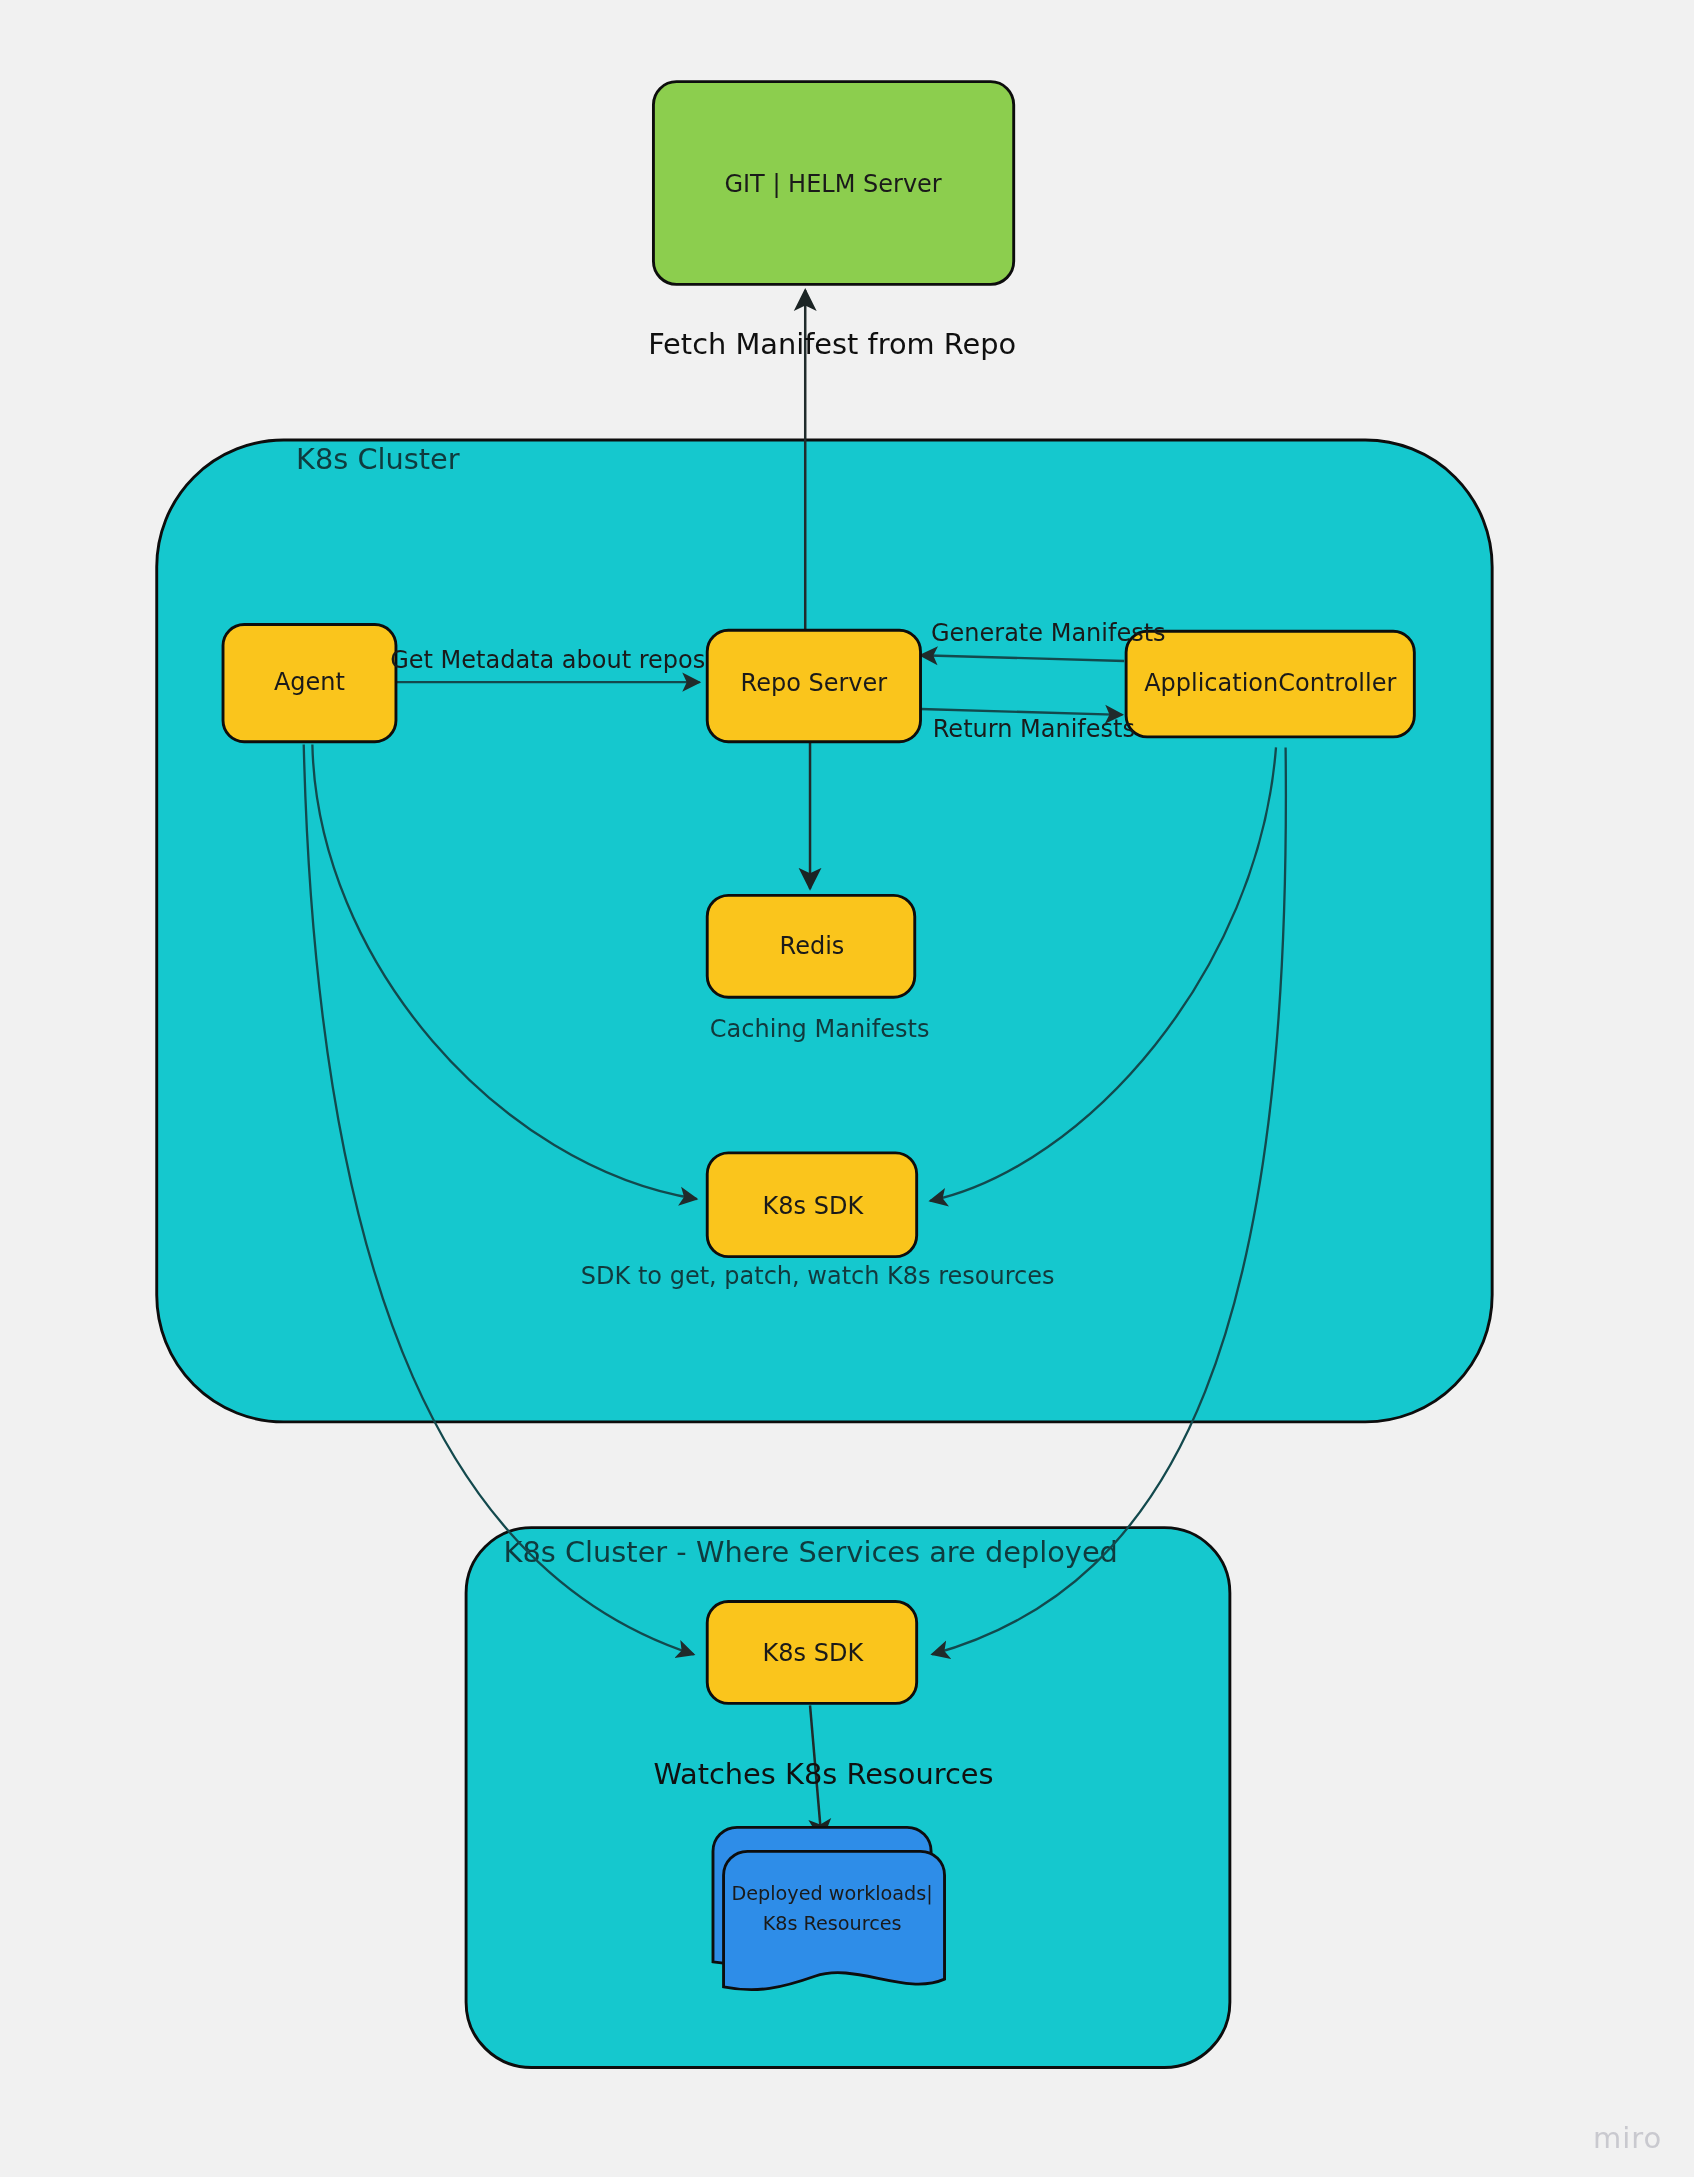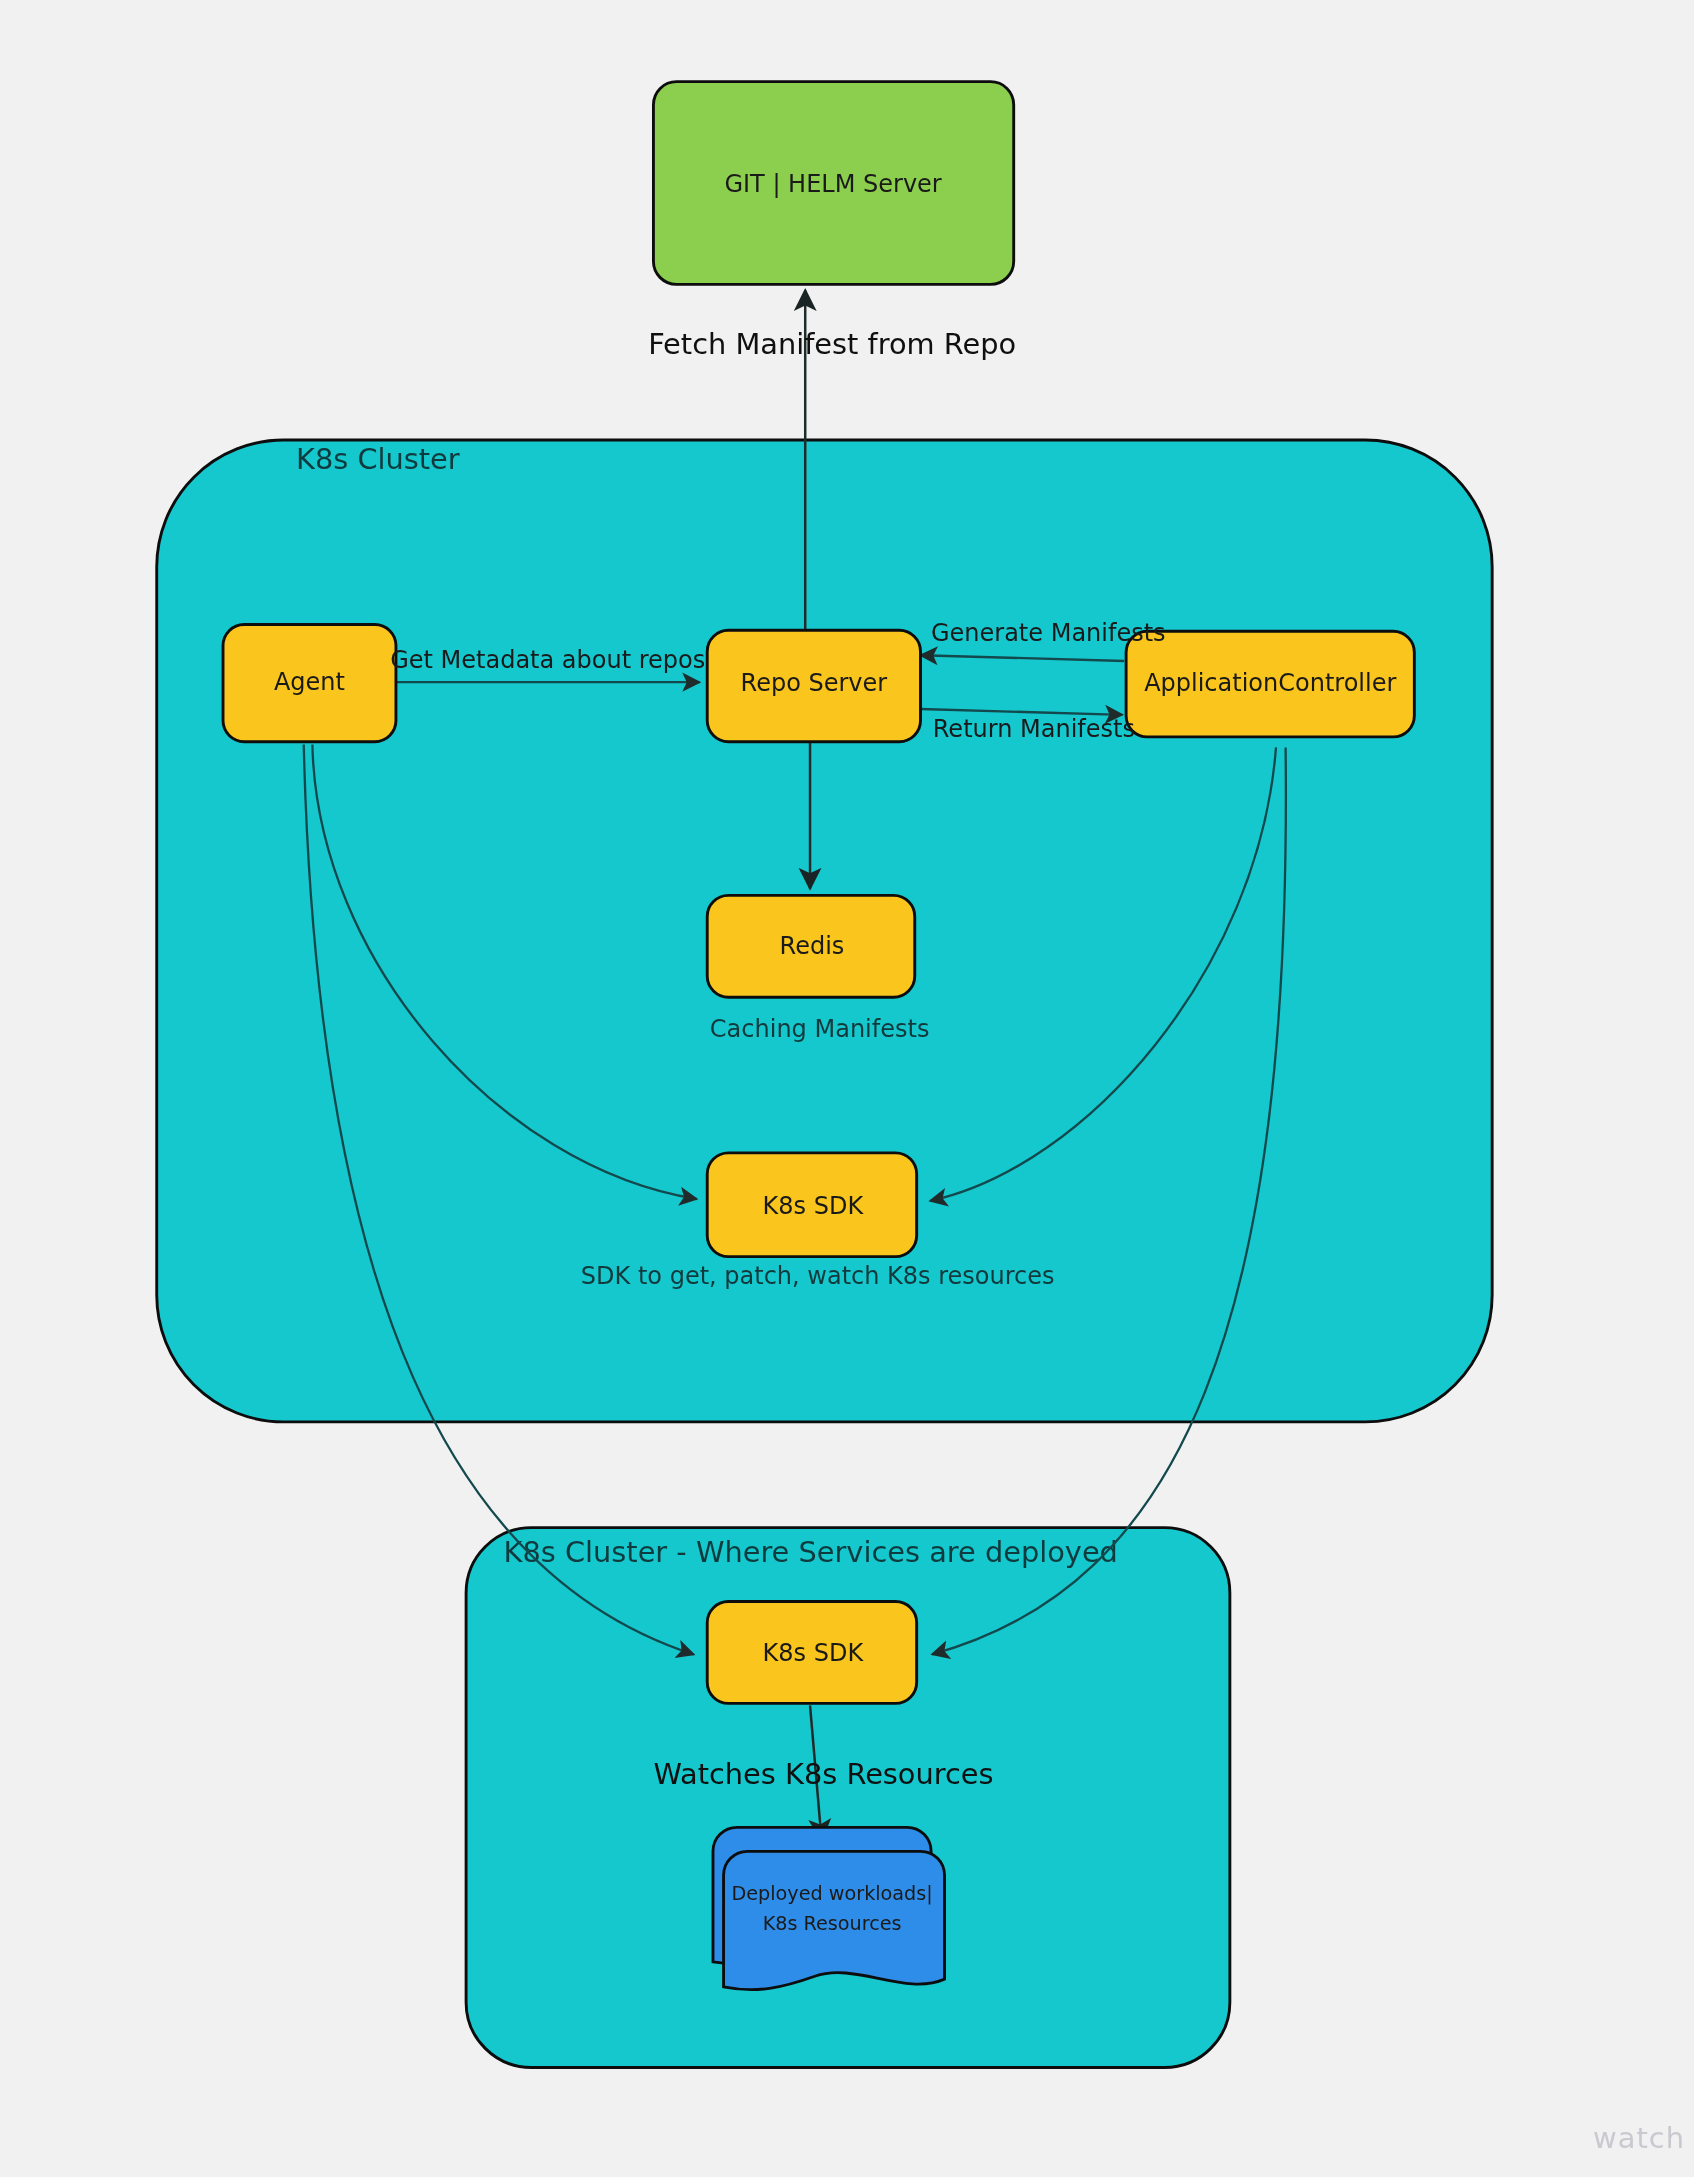--- a/index.html
+++ b/index.html
@@ -195,16 +195,16 @@
     <text x="570" y="688" class="edge-label">Get Metadata about repos</text>
 
     <text x="1091" y="660" class="edge-label">Generate Manifests</text>
 
     <text x="1076" y="760" class="edge-label">Return Manifests</text>
 
     <text x="857" y="1849" class="big-label">Watches K8s Resources</text>
 
   </svg>
 
-  <div class="watermark">watch</div>
+  <div class="watermark">miro</div>
 
 </div>
 
 
 </body></html>

